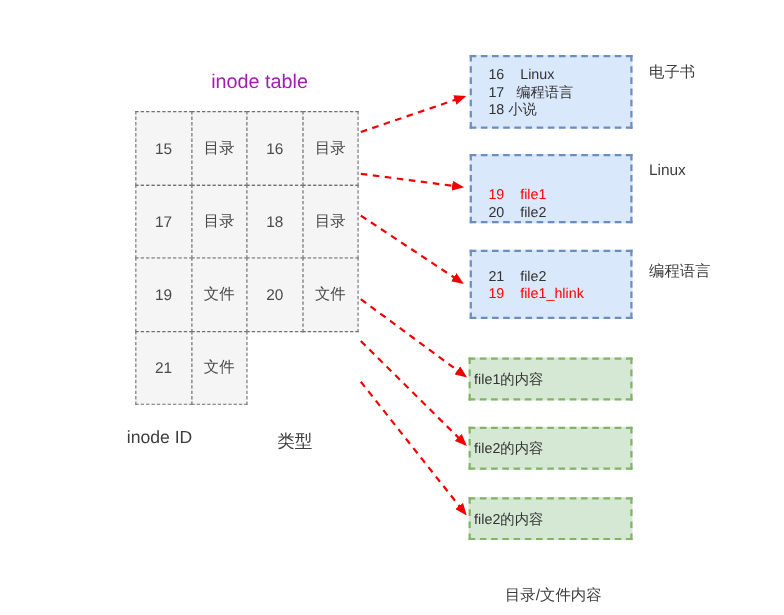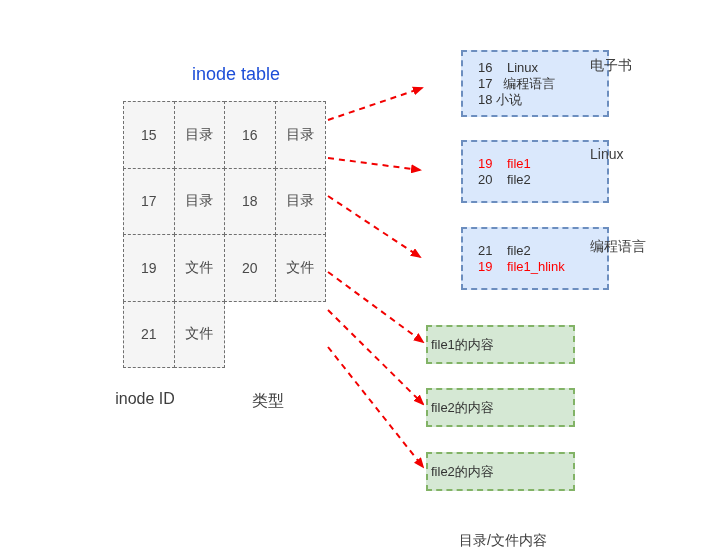--- a/index.html
+++ b/index.html
@@ -5,21 +5,21 @@
   html,body{margin:0;padding:0;background:#ffffff;}
   .canvas{
     position:relative;
     width:713px;height:559px;
     background:#ffffff;
     font-family:"Liberation Sans","DejaVu Sans",sans-serif;
     overflow:hidden;
   }
   .title{
     position:absolute;left:160px;top:64px;width:152px;
-    text-align:center;font-size:18px;color:#1d4ed8;
+    text-align:center;font-size:18px;color:#a21caf;
   }
   #arrow-layer{
     position:absolute;left:0;top:0;width:713px;height:559px;
     pointer-events:none;
   }
   .inode-table{
     position:absolute;left:124px;top:101px;width:202px;height:266px;
     display:grid;
     grid-template-columns:1fr 1fr 1fr 1fr;
     grid-auto-rows:1fr;
@@ -36,24 +36,23 @@
   }
   .id-label{left:90px;top:390px;}
   .type-label{left:213px;top:391px;}
   .dir-box{
     position:absolute;left:427px;width:148px;
     background:var(--dir-box-bg,#dae8fc);
     border:2px dashed var(--dir-box-border,#6c8ebf);
     box-sizing:border-box;
     display:flex;flex-direction:column;justify-content:center;
     padding-left:15px;
-    margin-left:34px;
   }
   #dir-box-0{top:50px;height:67px;}
-  #dir-box-1{top:140px;height:63px;}
+  #dir-box-1{top:140px;height:63px;justify-content:flex-end;}
   #dir-box-2{top:227px;height:63px;}
   .entry{
     font-size:13px;line-height:16px;color:#333333;white-space:pre;
   }
   .entry.red{color:var(--red-text,#ff0000);}
   .side-label{
     position:absolute;left:590px;font-size:14px;color:#3d3d3d;white-space:nowrap;text-align:right;
   }
   #dir-label-0{top:57px;}
   #dir-label-1{top:146px;}

